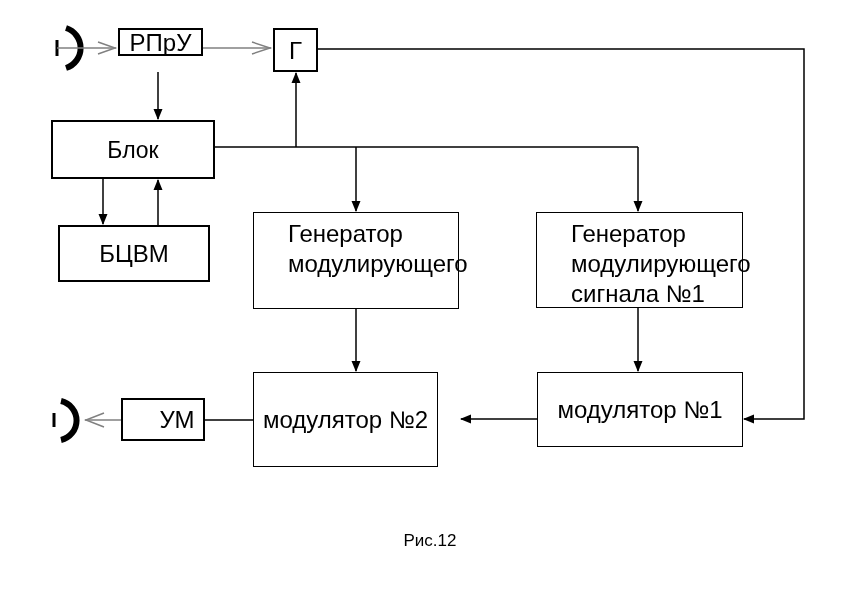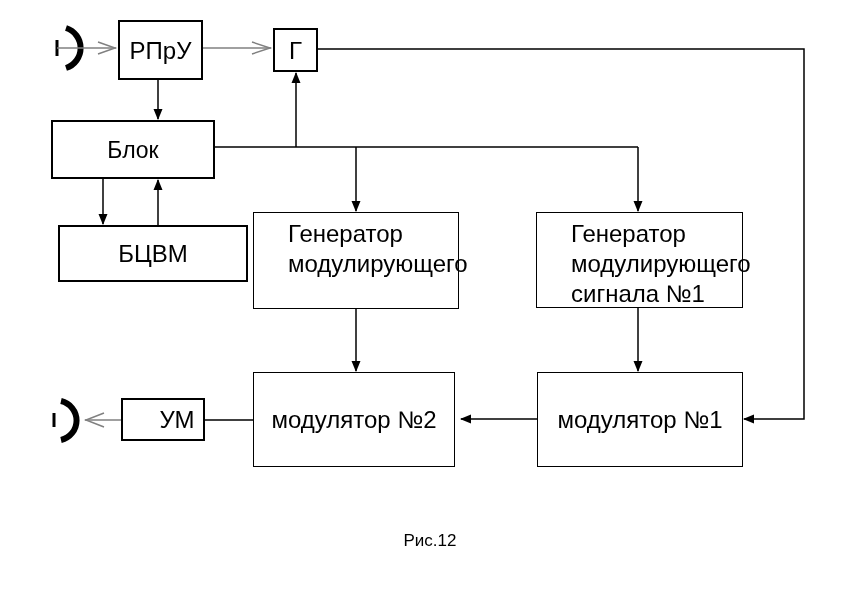--- a/index.html
+++ b/index.html
@@ -42,28 +42,28 @@
   }
   .box.leftalign {
     align-items: flex-start;
     justify-content: flex-start;
     flex-direction: column;
     text-align: left;
     padding: 6px 0 0 34px;
     line-height: 30px;
   }
   .tl { display: block; }
-  #b-rpru     { left: 118px; top: 20px;  width: 85px;  height: 60px; align-items: center; }
+  #b-rpru     { left: 118px; top: 28px;  width: 85px;  height: 28px; align-items: center; }
   #b-g        { left: 273px; top: 28px;  width: 45px;  height: 44px; }
   #b-control  { left: 51px;  top: 120px; width: 164px; height: 59px; font-size: 23px; line-height: 28px; }
-  #b-bcvm     { left: 58px;  top: 225px; width: 190px; height: 57px; }
+  #b-bcvm     { left: 58px;  top: 225px; width: 152px; height: 57px; }
   #b-gen2     { left: 253px; top: 212px; width: 206px; height: 97px; }
   #b-gen1     { left: 536px; top: 212px; width: 207px; height: 96px; }
-  #b-mod2     { left: 253px; top: 372px; width: 202px; height: 95px; }
-  #b-mod1     { left: 537px; top: 372px; width: 206px; height: 95px; }
+  #b-mod2     { left: 253px; top: 372px; width: 185px; height: 95px; }
+  #b-mod1     { left: 537px; top: 372px; width: 206px; height: 75px; }
   #b-um       { left: 121px; top: 398px; width: 84px;  height: 43px; padding-left: 28px; }
   #caption {
     position: absolute;
     left: 355px;
     top: 531px;
     width: 150px;
     text-align: center;
     font-size: 17px;
   }
 </style>

